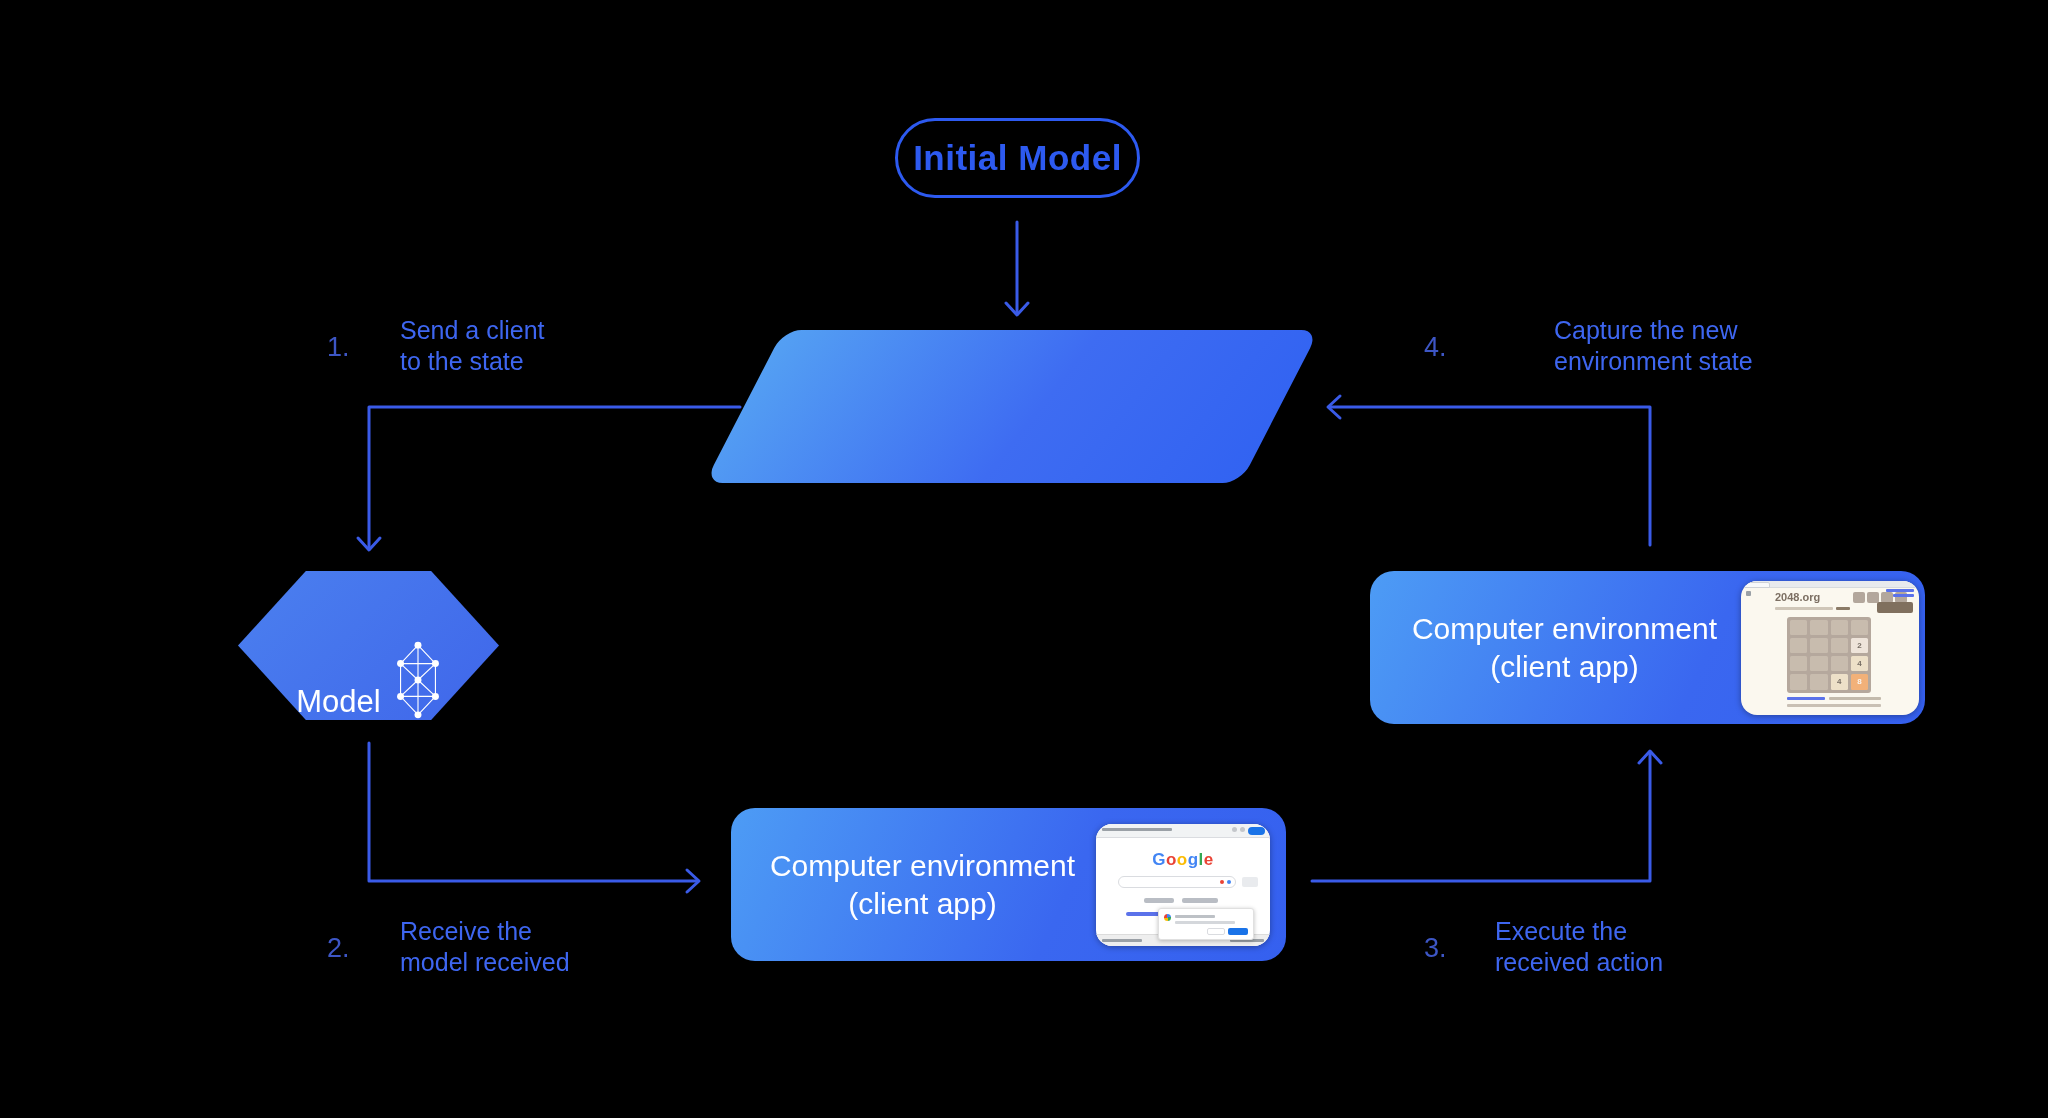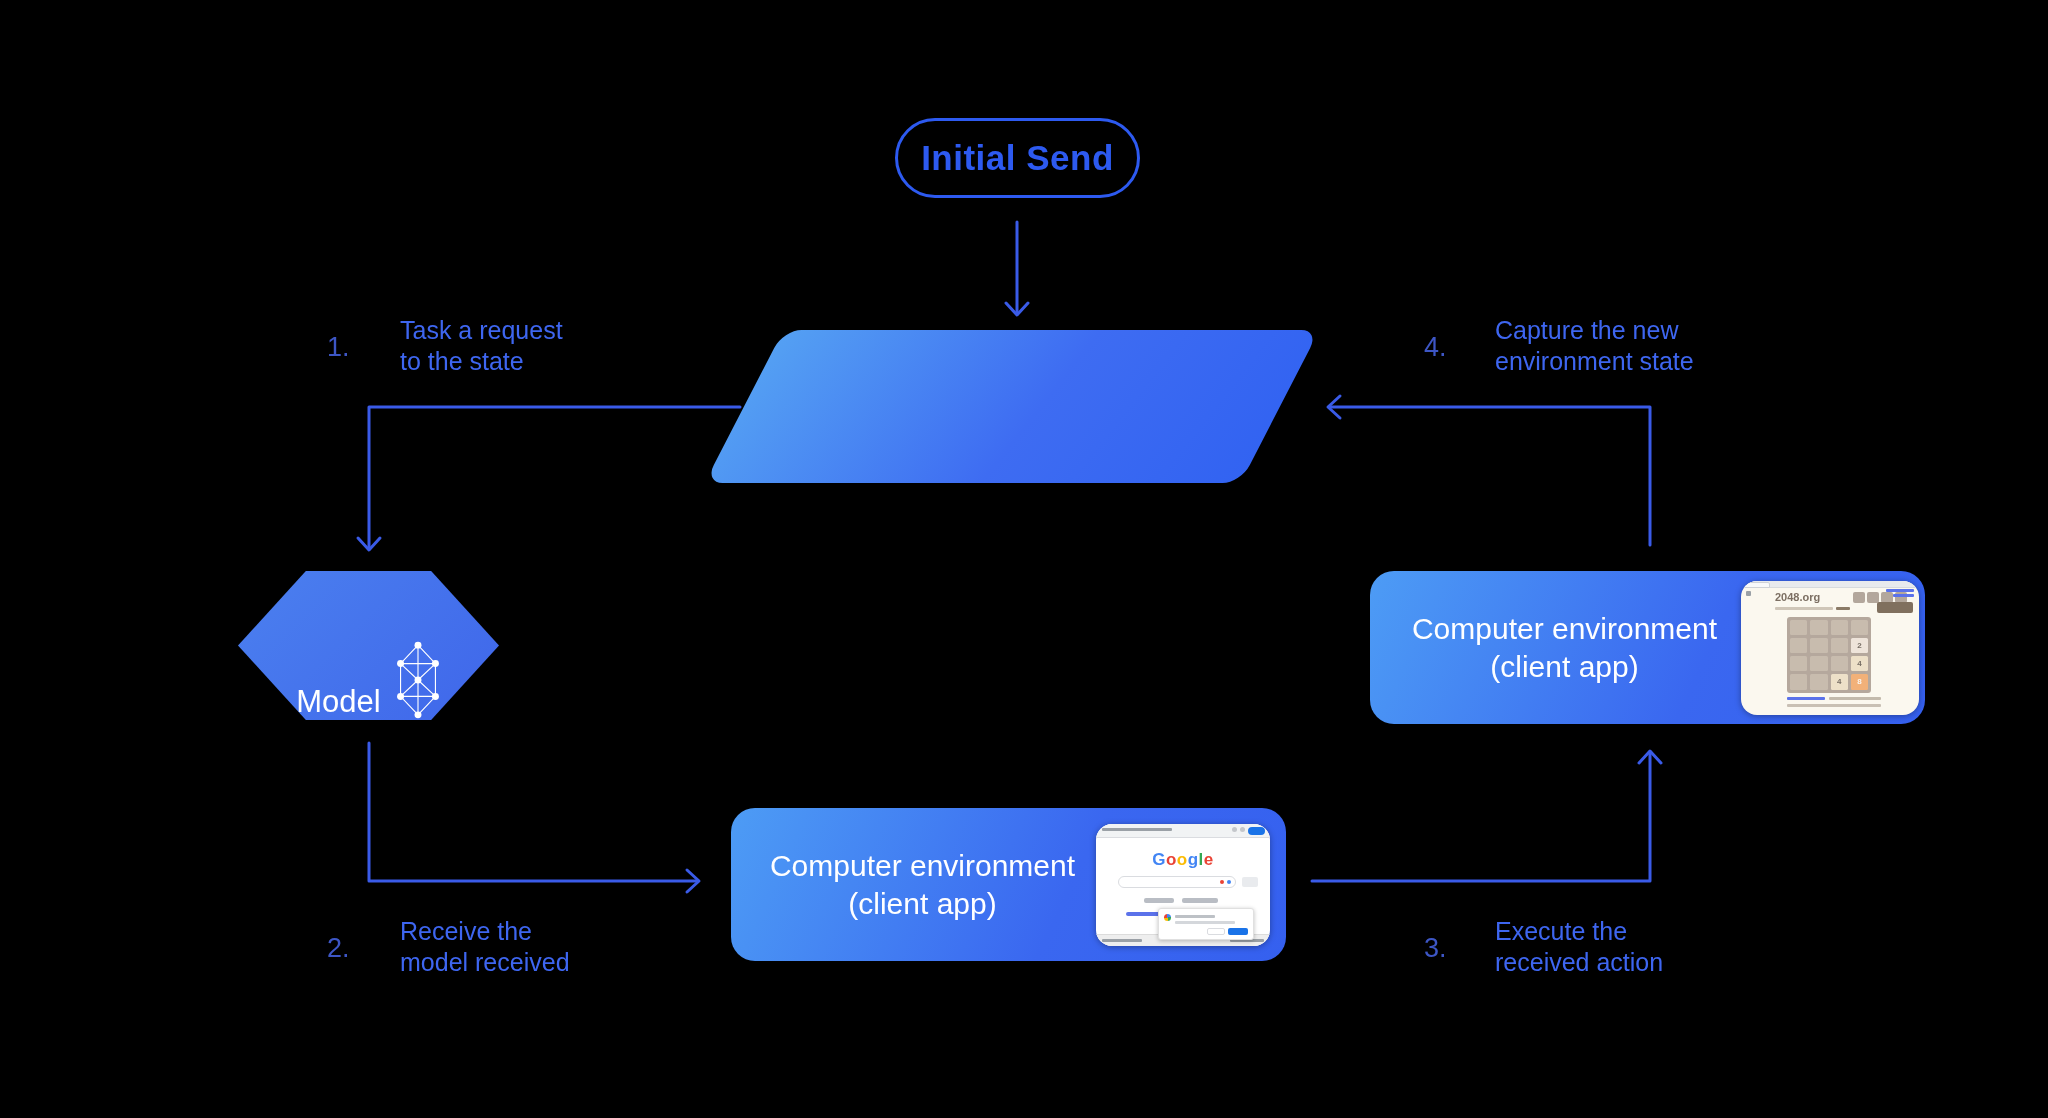--- a/index.html
+++ b/index.html
@@ -114,21 +114,21 @@
     <path d="M358 538 L369 550 L380 538"></path>
     <path d="M369 743 V 881 H 696"></path>
     <path d="M687 870 L699 881 L687 892"></path>
     <path d="M1312 881 H 1650 V 752"></path>
     <path d="M1639 763 L1650 751 L1661 763"></path>
     <path d="M1650 545 V 407 H 1329"></path>
     <path d="M1340 396 L1328 407 L1340 418"></path>
   </svg>
 
   <div class="pill">
-    <span>Initial Send</span>
+    <span>Initial Model</span>
   </div>
 
   <div class="para"></div>
 
   <div class="hex">
     <span class="hex-label">Model</span>
     <svg width="46" height="80" viewBox="0 0 44 78">
       <g stroke="#fff" stroke-width="1.1" fill="none">
         <path d="M22 5 L5 23 M22 5 L39 23 M22 5 L22 39 M5 23 L39 23 M5 23 L22 39 M39 23 L22 39
                  M5 23 L5 55 M39 23 L39 55 M5 23 L39 55 M39 23 L5 55 M22 39 L5 55 M22 39 L39 55
@@ -221,35 +221,35 @@
         <div class="t8-cell v8">8</div>
       </div>
       <div class="t8-link"></div>
       <div class="t8-txt1"></div>
       <div class="t8-txt2"></div>
     </div>
   </div>
 
   <div class="step-num" style="left:327px;top:332px">1.</div>
   <div class="step-text" style="left:400px;top:315px">
-    <span>Task a request</span>
+    <span>Send a client</span>
     <span>to the state</span>
   </div>
 
   <div class="step-num" style="left:327px;top:933px">2.</div>
   <div class="step-text" style="left:400px;top:916px">
     <span>Receive the</span>
     <span>model received</span>
   </div>
 
   <div class="step-num" style="left:1424px;top:933px">3.</div>
   <div class="step-text" style="left:1495px;top:916px">
     <span>Execute the</span>
     <span>received action</span>
   </div>
 
   <div class="step-num" style="left:1424px;top:332px">4.</div>
-  <div class="step-text" style="left:1495px;top:315px">
+  <div class="step-text" style="left:1554px;top:315px">
     <span>Capture the new</span>
     <span>environment state</span>
   </div>
 
 </div>
 
 </body></html>

